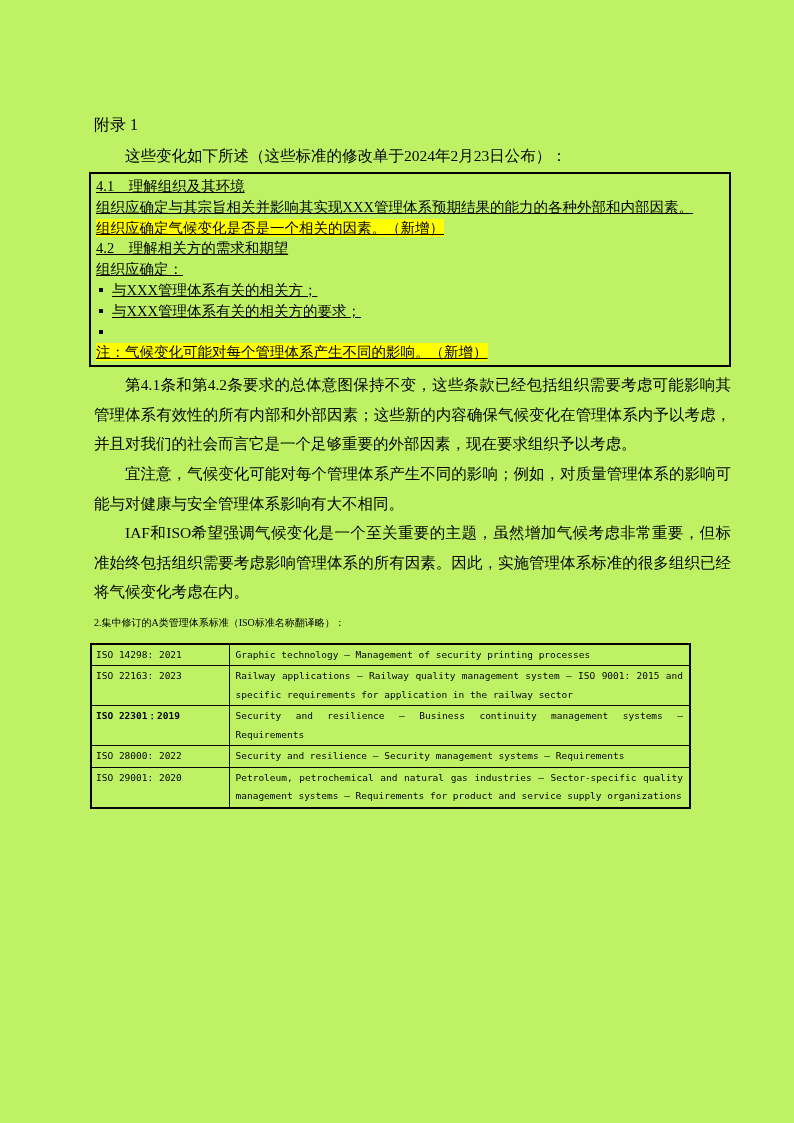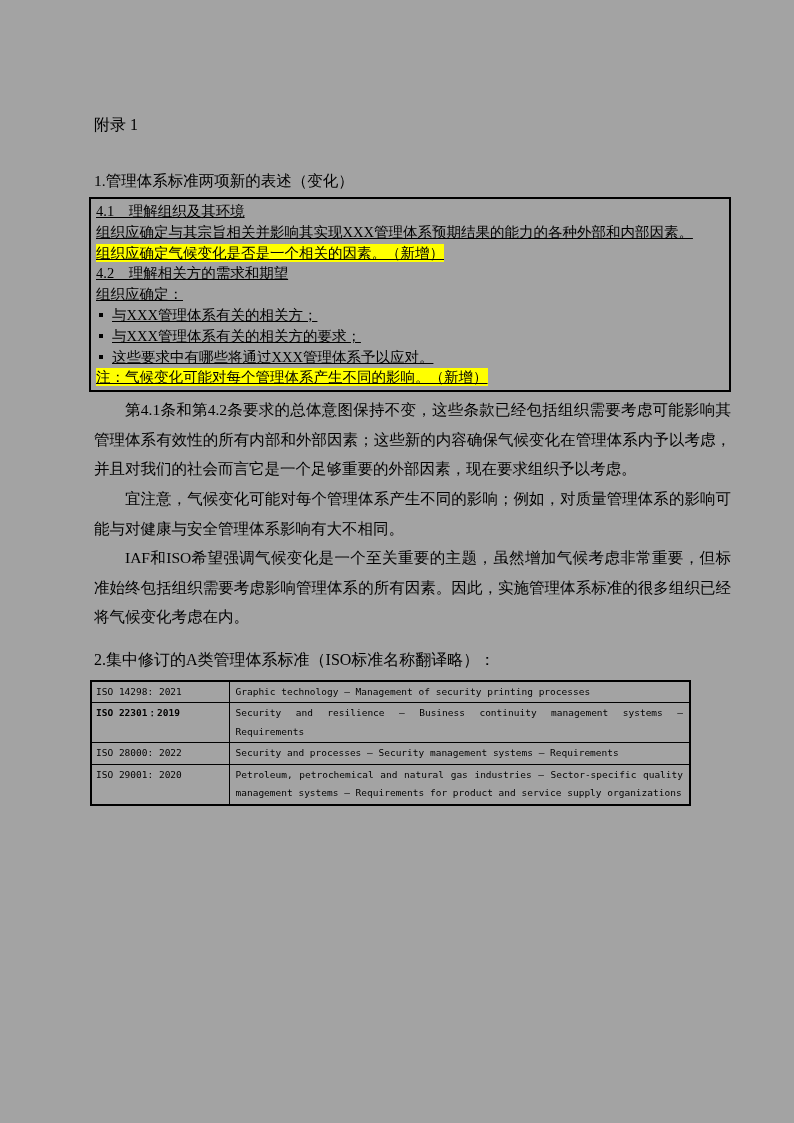--- a/index.html
+++ b/index.html
@@ -1,21 +1,21 @@
 <!DOCTYPE html>
 <html><head>
 <meta charset="utf-8">
 <style>
   * { margin: 0; padding: 0; box-sizing: border-box; }
   html, body { background: #ffffff; }
   .page {
     position: relative;
     width: 794px;
     height: 1123px;
-    background: #a3a3a3;
+    background: #bef264;
     color: #000000;
     font-family: "Liberation Serif", "DejaVu Serif", serif;
     padding: 114px 63px 0 89px;
     overflow: hidden;
   }
   .appendix-title {
     font-size: 16px;
     line-height: 22px;
     margin-left: 5px;
   }
@@ -54,23 +54,23 @@
     vertical-align: middle;
   }
   .body-text { margin: 3px 0 0 5px; }
   .body-para {
     font-size: 15.5px;
     line-height: 29.6px;
     text-align: justify;
     text-indent: 2em;
   }
   .sec2-heading {
-    font-size: 16px;
+    font-size: 10px;
     line-height: 26px;
-    margin: 15px 0 0 5px;
+    margin: 3px 0 0 5px;
   }
   table.std-table {
     border-collapse: collapse;
     border: 2px solid #000000;
     table-layout: fixed;
     width: 601px;
     margin: 7px 0 0 1px;
     font-family: "DejaVu Sans Mono", "Liberation Mono", monospace;
     font-size: 9.5px;
   }
@@ -85,56 +85,60 @@
   .std-table td.justify { text-align: justify; }
   .std-table tr.bold td.code { font-weight: bold; margin-top: 24px; }
 </style>
 </head>
 <body>
 
 <div class="page">
 
   <div class="appendix-title">附录 1</div>
 
-  <div class="sec1-heading">1.管理体系标准两项新的表述（变化）</div>
 
+  <div class="intro">这些变化如下所述（这些标准的修改单于2024年2月23日公布）：</div>
 
   <div class="excerpt-box">
     <div class="box-line"><span>4.1　理解组织及其环境</span></div>
     <div class="box-line"><span>组织应确定与其宗旨相关并影响其实现XXX管理体系预期结果的能力的各种外部和内部因素。</span></div>
     <div class="box-line"><span class="hl">组织应确定气候变化是否是一个相关的因素。（新增）</span></div>
     <div class="box-line"><span>4.2　理解相关方的需求和期望</span></div>
     <div class="box-line"><span>组织应确定：</span></div>
     <div class="box-line"><span class="bullet-square"></span><span>与XXX管理体系有关的相关方；</span></div>
     <div class="box-line"><span class="bullet-square"></span><span>与XXX管理体系有关的相关方的要求；</span></div>
-    <div class="box-line"><span class="bullet-square"></span><span>这些要求中有哪些将通过XXX管理体系予以应对。</span></div>
+    <div class="box-line"><span class="bullet-square"></span></div>
     <div class="box-line"><span class="hl">注：气候变化可能对每个管理体系产生不同的影响。（新增）</span></div>
   </div>
 
   <div class="body-text">
     <p class="body-para">第4.1条和第4.2条要求的总体意图保持不变，这些条款已经包括组织需要考虑可能影响其管理体系有效性的所有内部和外部因素；这些新的内容确保气候变化在管理体系内予以考虑，并且对我们的社会而言它是一个足够重要的外部因素，现在要求组织予以考虑。</p>
     <p class="body-para">宜注意，气候变化可能对每个管理体系产生不同的影响；例如，对质量管理体系的影响可能与对健康与安全管理体系影响有大不相同。</p>
     <p class="body-para">IAF和ISO希望强调气候变化是一个至关重要的主题，虽然增加气候考虑非常重要，但标准始终包括组织需要考虑影响管理体系的所有因素。因此，实施管理体系标准的很多组织已经将气候变化考虑在内。</p>
   </div>
 
   <div class="sec2-heading">2.集中修订的A类管理体系标准（ISO标准名称翻译略）：</div>
 
   <table class="std-table">
     <tbody>
       <tr>
         <td class="code">ISO 14298: 2021</td>
         <td>Graphic technology — Management of security printing processes</td>
       </tr>
+      <tr>
+        <td class="code">ISO 22163: 2023</td>
+        <td class="justify">Railway applications — Railway quality management system — ISO 9001: 2015 and specific requirements for application in the railway sector</td>
+      </tr>
       <tr class="bold">
         <td class="code">ISO 22301：2019</td>
         <td class="justify">Security and resilience — Business continuity management systems — Requirements</td>
       </tr>
       <tr>
         <td class="code">ISO 28000: 2022</td>
-        <td>Security and processes — Security management systems — Requirements</td>
+        <td>Security and resilience — Security management systems — Requirements</td>
       </tr>
       <tr>
         <td class="code">ISO 29001: 2020</td>
         <td class="justify">Petroleum, petrochemical and natural gas industries — Sector-specific quality management systems — Requirements for product and service supply organizations</td>
       </tr>
     </tbody>
   </table>
 
 </div>
 

